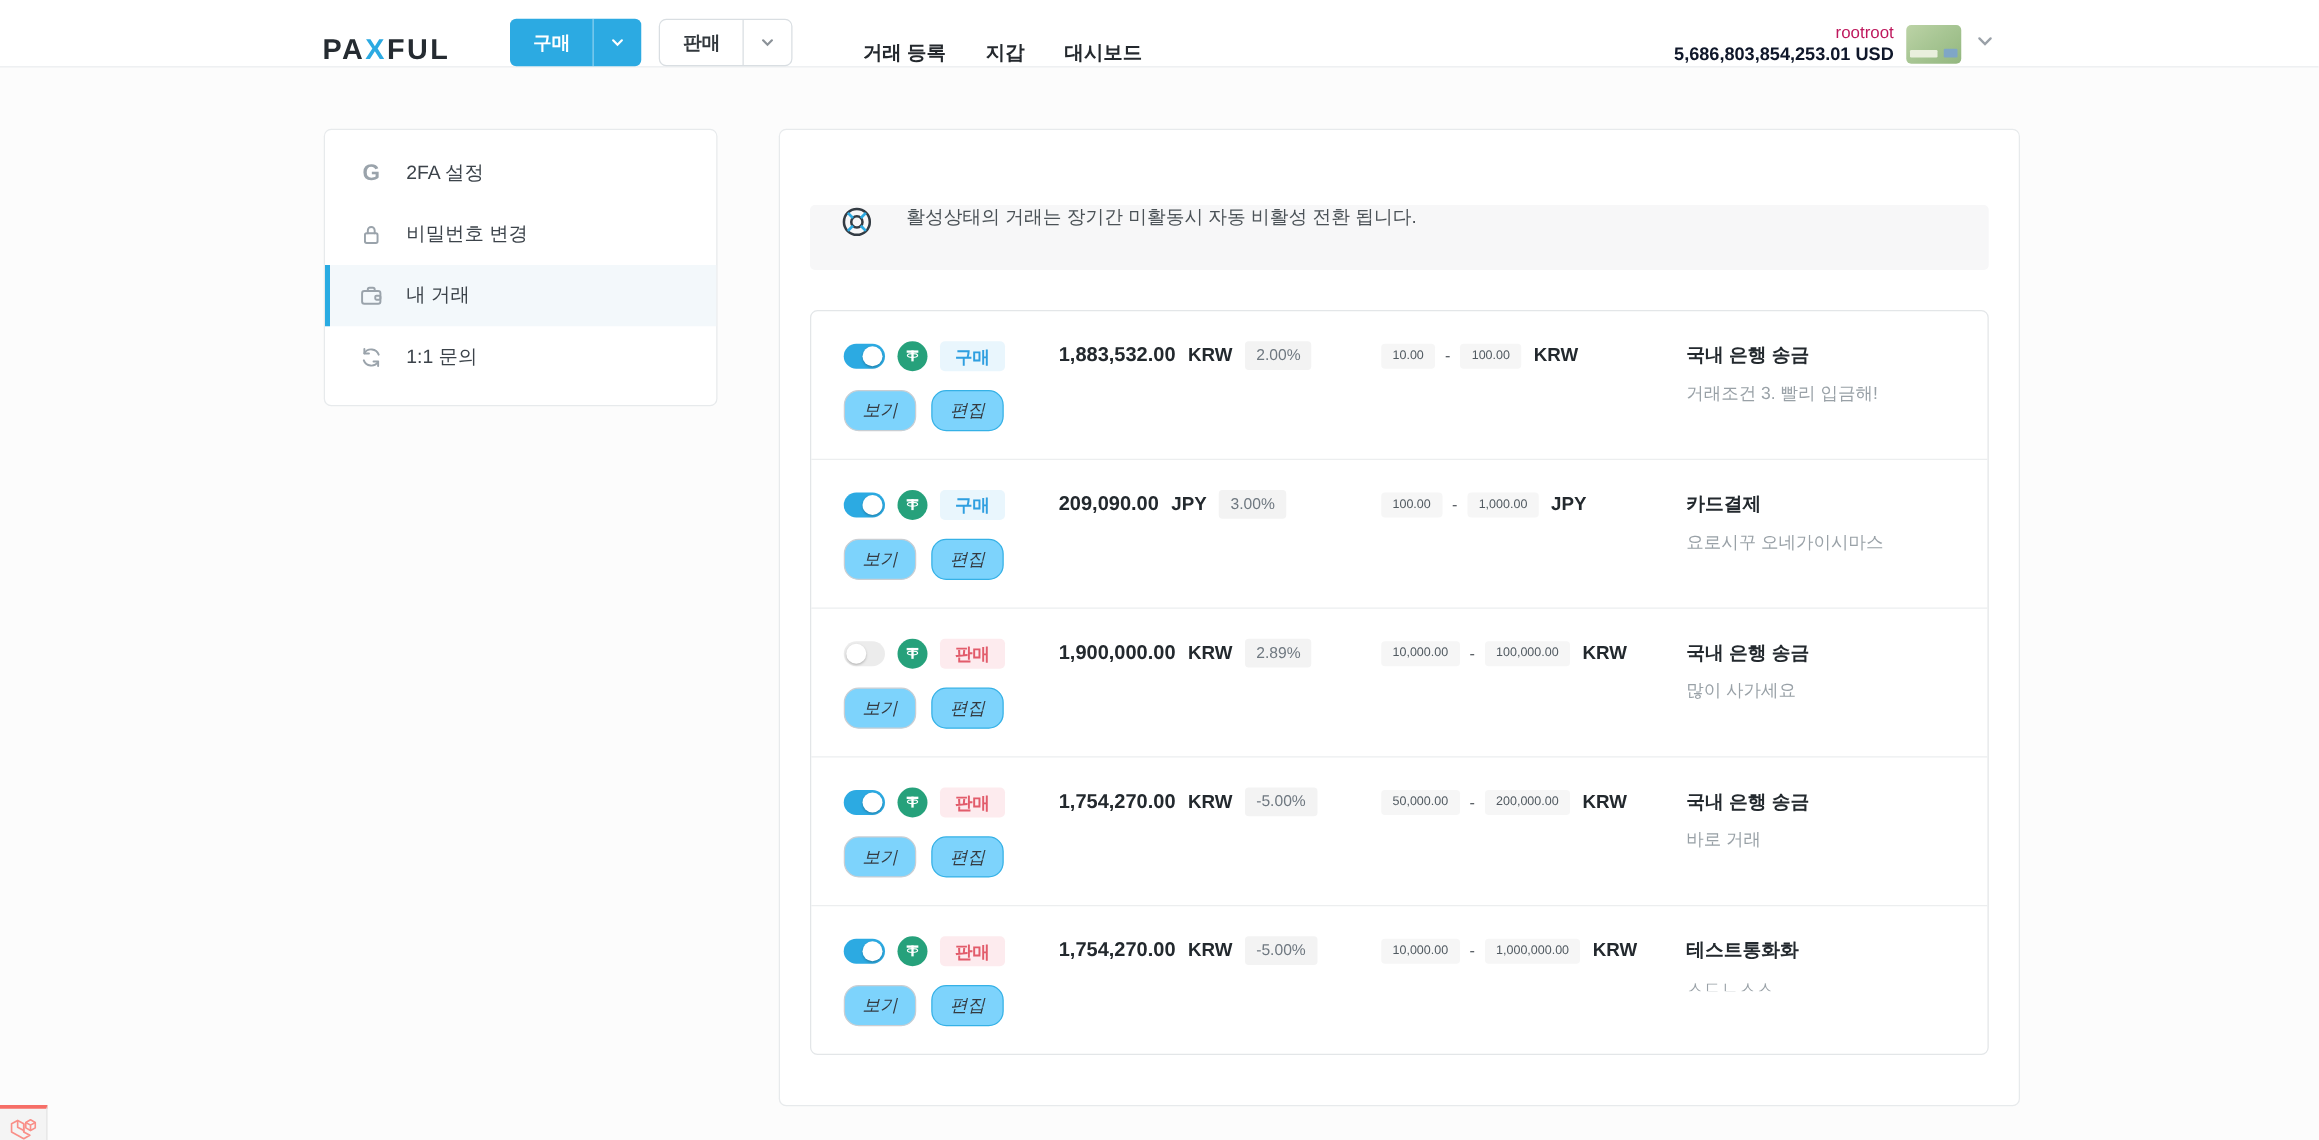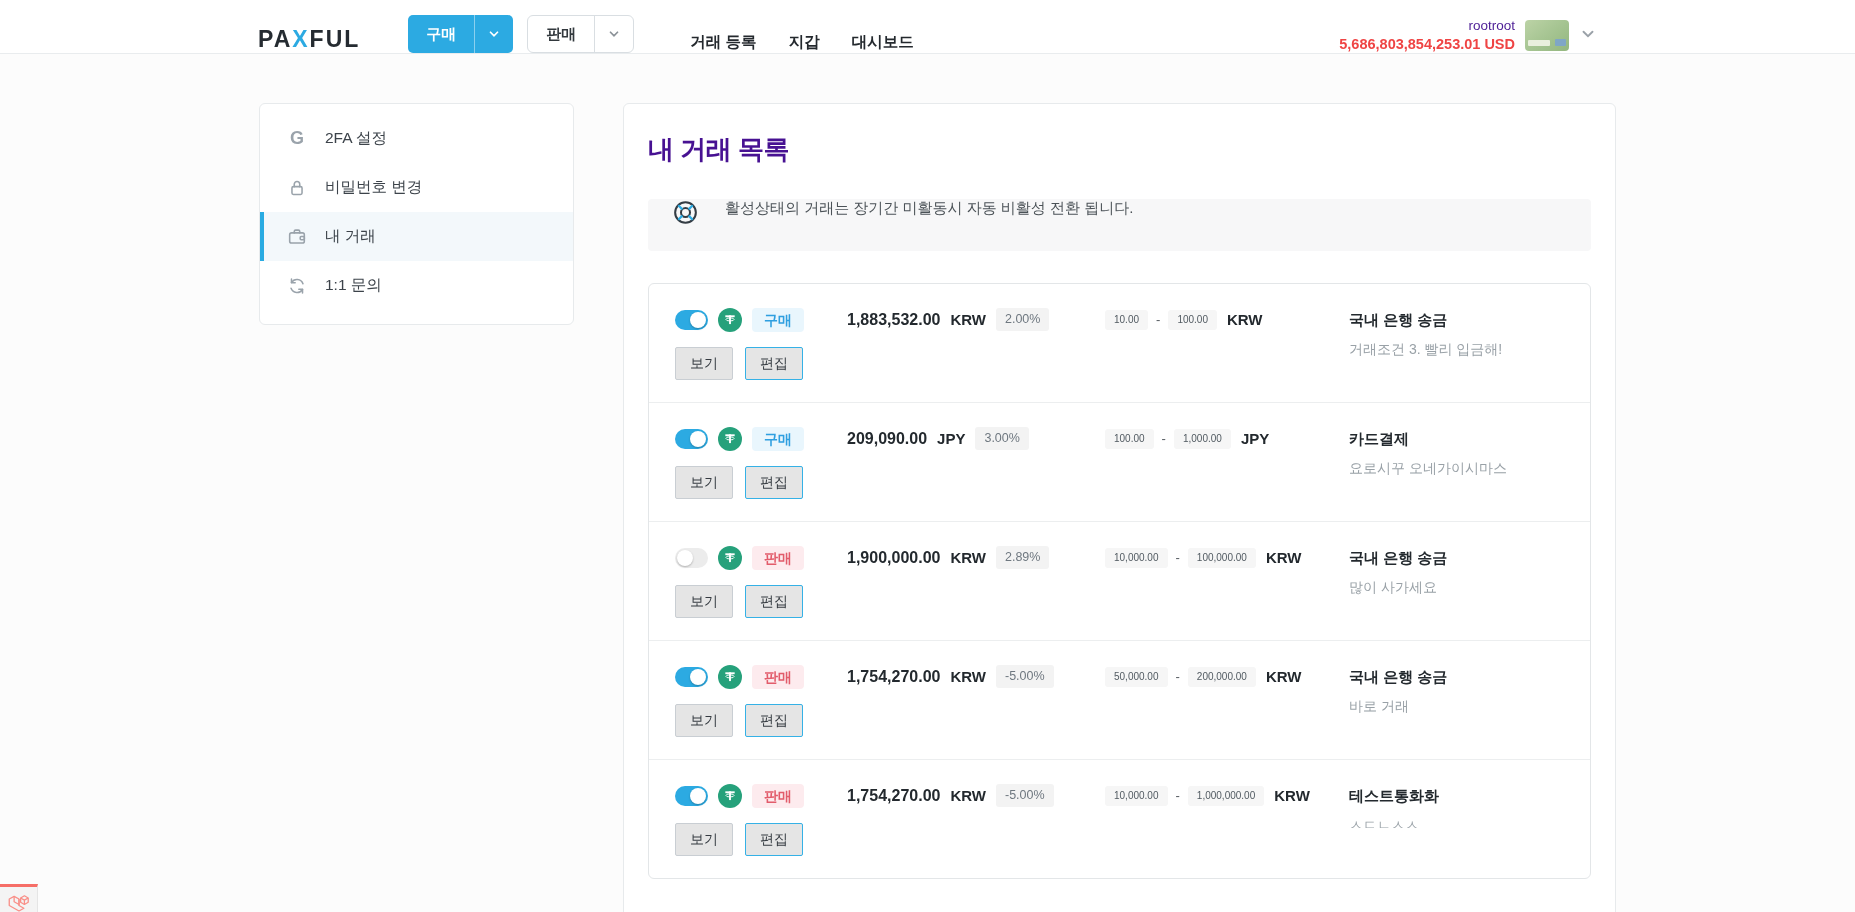--- a/index.html
+++ b/index.html
@@ -22,22 +22,22 @@
   .split-btn .caret { display:flex; align-items:center; padding:0 12px; }
   .btn-buy { background:#2caae2; color:#fff; }
   .btn-buy .caret { border-left:1px solid rgba(255,255,255,.45); }
   .btn-sell { background:#fff; color:#32383d; border:1px solid #d9dee2; border-radius:6px; }
   .btn-sell .caret { border-left:1px solid #d9dee2; }
   .caret svg { display:block; }
   .main-nav { display:flex; gap:32px; margin-left:56px; }
   .main-nav a { font-size:15.5px; font-weight:bold; color:#24292e; text-decoration:none; cursor:pointer; }
   .hdr-right { margin-left:auto; display:flex; align-items:center; gap:10px; }
   .acct-text { text-align:right; line-height:1.25; }
-  .acct-name { font-size:13.5px; color:#4c1d95; }
-  .acct-balance { font-size:14.5px; font-weight:bold; color:#ef4444; }
+  .acct-name { font-size:13.5px; color:#be185d; }
+  .acct-balance { font-size:14.5px; font-weight:bold; color:#0f172a; }
   .avatar {
     width:44px; height:31px; border-radius:4px; position:relative; overflow:hidden; cursor:pointer;
     background:linear-gradient(140deg,#bcd3a6 0%,#a8c694 45%,#93b77f 100%);
   }
   .avatar .strip { position:absolute; left:3px; bottom:5px; width:22px; height:6px; background:#e9efdd; border-radius:1px; }
   .avatar .chip { position:absolute; right:3px; bottom:5px; width:11px; height:7px; background:#7fa6c6; border-radius:1px; }
   .acct-caret { color:#9aa1a8; cursor:pointer; display:flex; }
 
   
   .content { display:flex; align-items:flex-start; padding:49px 0 0 259px; gap:49px; }
@@ -79,21 +79,21 @@
   .toggle.off { background:#ececec; }
   .toggle .knob { position:absolute; top:2px; width:16px; height:16px; border-radius:50%; background:#fff; box-shadow:0 1px 2px rgba(0,0,0,.25); }
   .toggle.on .knob { right:2px; }
   .toggle.off .knob { left:2px; }
   .coin { width:24px; height:24px; border-radius:50%; background:#26a17b; display:flex; align-items:center; justify-content:center; flex:0 0 24px; }
   .badge { font-size:14px; font-weight:bold; border-radius:4px; padding:5px 12px; line-height:1; }
   .badge-buy { background:#e9f6fd; color:#2f9fe0; }
   .badge-sell { background:#fdebee; color:#e25c6b; }
 
   .row-actions { display:flex; gap:12px; margin-top:14px; }
-  .btn-sm { height:33px; padding:0 14px; background:#e5e5e5; font-size:14px; color:#343a40; border-radius:2px; cursor:pointer; display:flex; align-items:center; }
+  .btn-sm { height:33px; padding:0 14px; background:#7dd3fc; font-size:14px; color:#343a40; border-radius:12px; cursor:pointer; display:flex; align-items:center;font-style:italic; }
   .btn-view { border:1px solid #c9ced3; }
   .btn-edit { border:1px solid #35b1e6; }
 
   .cell-price { display:flex; align-items:center; gap:10px; height:27px; }
   .price-val { font-size:16px; font-weight:bold; color:#23292e; }
   .price-cur { font-size:15px; font-weight:bold; color:#23292e; }
   .pct-chip { background:#f3f3f3; color:#6f7880; font-size:12.5px; border-radius:3px; padding:5px 9px; line-height:1; }
 
   .cell-range { display:flex; align-items:center; gap:8px; height:27px; }
   .range-chip { background:#f6f6f6; color:#515a61; font-size:10px; border-radius:3px; padding:5px 9px; line-height:1; }
@@ -202,21 +202,20 @@
             <polyline points="6 4.5 6 8.5 10 8.5"></polyline>
             <path d="M5.5 14.5a7 7 0 0 0 12.5 1.3"></path>
             <polyline points="18 19.5 18 15.5 14 15.5"></polyline>
           </svg>
       </span>
       <span>1:1 문의</span>
     </div>
   </aside>
 
   <section class="main-card">
-    <h1 class="page-title">내 거래 목록</h1>
 
     <div class="notice">
       <span style="display:flex;">
         <svg width="27" height="27" viewBox="0 0 24 24" fill="none">
           <circle cx="12" cy="12" r="9.2" stroke="#343c44" stroke-width="1.8"></circle>
           <circle cx="12" cy="12" r="4" stroke="#343c44" stroke-width="1.8"></circle>
           <path d="M9.2 9.2 5.6 5.6 M14.8 9.2l3.6-3.6 M14.8 14.8l3.6 3.6 M9.2 14.8l-3.6 3.6" stroke="#2caae2" stroke-width="2"></path>
         </svg>
       </span>
       <span class="notice-text">활성상태의 거래는 장기간 미활동시 자동 비활성 전환 됩니다.</span>

